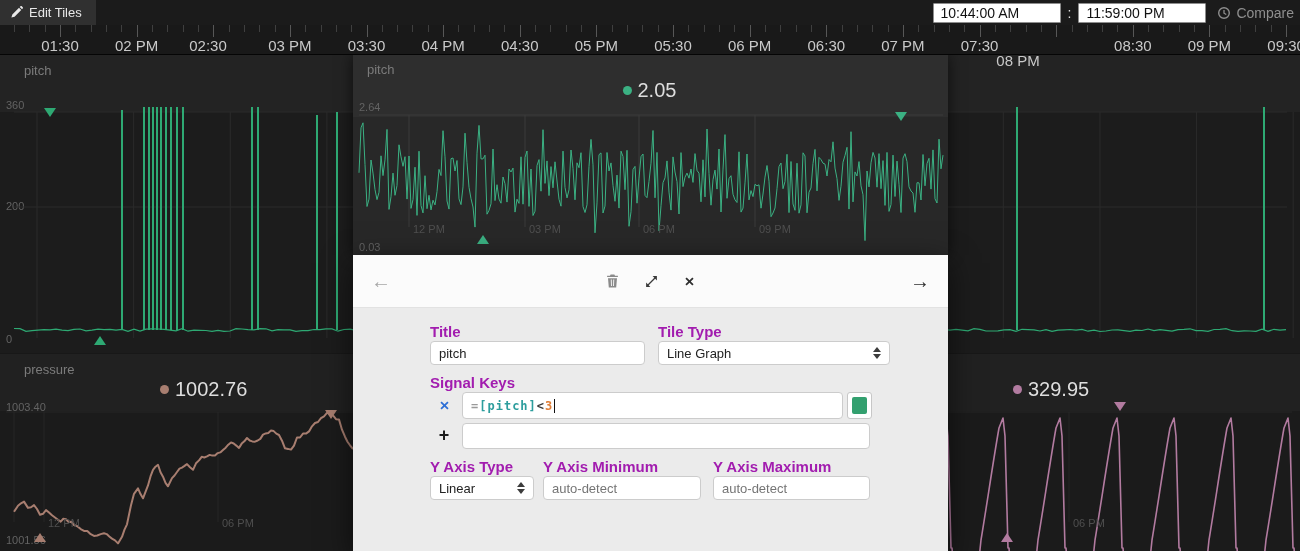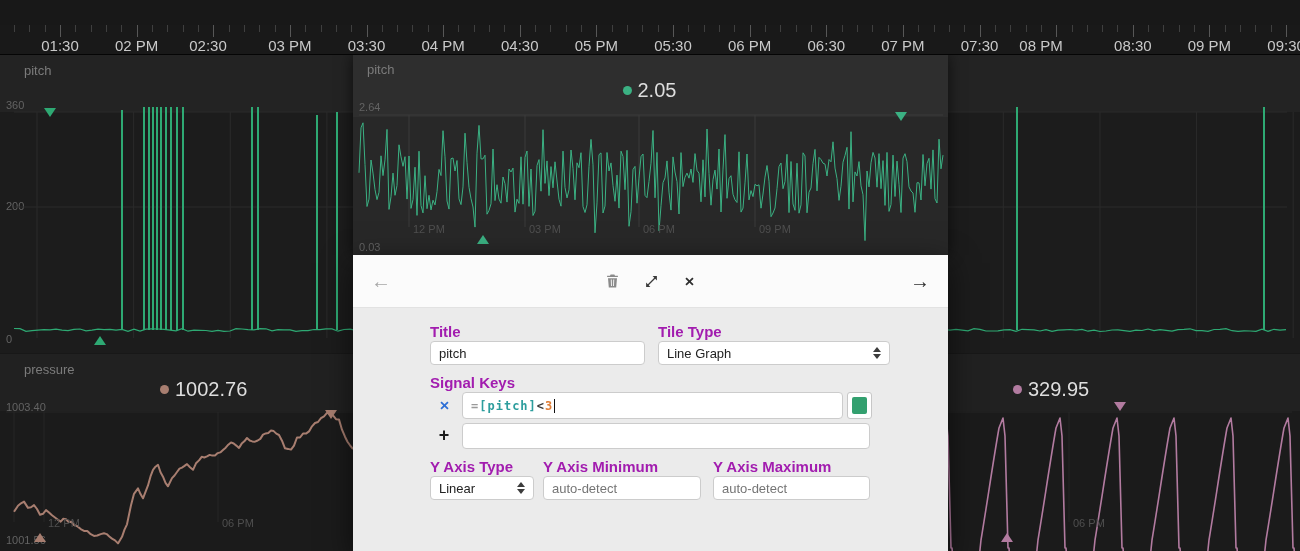--- a/index.html
+++ b/index.html
@@ -76,20 +76,40 @@
 .plus-btn{color:#1b1b1b;font-size:18px;font-weight:700}
 .swatch{position:absolute;background:#fff;border:1px solid #c7c7c7;border-radius:3px;
   display:flex;align-items:center;justify-content:center;cursor:pointer}
 .swatch-inner{width:15px;height:17px;border-radius:2px}
 </style>
 </head>
 <body>
 
 <div class="screen">
 
+  <div class="topbar">
+    <button class="edit-tiles">
+      <svg width="13" height="13" viewBox="0 0 14 14">
+        <path fill="#e8e8e8" d="M1.5 12.5l1-3.4 7.2-7.2 2.4 2.4-7.2 7.2-3.4 1zM10.5 1.1l2.4 2.4 .8-.8c.4-.4.4-1 0-1.4l-1-1c-.4-.4-1-.4-1.4 0l-.8.8z"></path>
+      </svg>
+      <span>Edit Tiles</span>
+    </button>
+    <div class="topbar-right">
+      <input class="time-input" value="10:44:00 AM" style="">
+      <span class="time-sep">:</span>
+      <input class="time-input" value="11:59:00 PM" style="">
+      <button class="compare">
+        <svg width="14" height="14" viewBox="0 0 14 14">
+          <circle cx="7" cy="7" r="5.3" fill="none" stroke="#8f8f8f" stroke-width="1.4"></circle>
+          <path d="M7 4v3.2l2.3 1.3" fill="none" stroke="#8f8f8f" stroke-width="1.3"></path>
+        </svg>
+        <span>Compare</span>
+      </button>
+    </div>
+  </div>
 
   <div class="ruler" id="ruler">
       <div class="tick minor" style="left: 14.022px;"></div>
       <div class="tick minor" style="left: 29.348px;"></div>
       <div class="tick minor" style="left: 44.674px;"></div>
       <div class="tick major" style="left: 60px;"></div>
       <div class="tick minor" style="left: 75.326px;"></div>
       <div class="tick minor" style="left: 90.652px;"></div>
       <div class="tick minor" style="left: 105.978px;"></div>
       <div class="tick minor" style="left: 121.304px;"></div>
@@ -175,21 +195,21 @@
       <span class="rlabel" style="left: 289.89px;">03 PM</span>
       <span class="rlabel" style="left: 366.52px;">03:30</span>
       <span class="rlabel" style="left: 443.15px;">04 PM</span>
       <span class="rlabel" style="left: 519.78px;">04:30</span>
       <span class="rlabel" style="left: 596.41px;">05 PM</span>
       <span class="rlabel" style="left: 673.04px;">05:30</span>
       <span class="rlabel" style="left: 749.67px;">06 PM</span>
       <span class="rlabel" style="left: 826.3px; text-align: right;">06:30</span>
       <span class="rlabel" style="left: 902.93px;">07 PM</span>
       <span class="rlabel" style="left: 979.56px;">07:30</span>
-      <span class="rlabel" style="left: 1041px;">08 PM</span>
+      <span class="rlabel" style="left: 1018px; margin-top: 15px;">08 PM</span>
       <span class="rlabel" style="left: 1132.82px;">08:30</span>
       <span class="rlabel" style="left: 1209.45px;">09 PM</span>
       <span class="rlabel" style="left: 1286.08px;">09:30</span>
     </div>
 
   <div class="tile tile-main" style="--c: #2ea973;">
     <div class="tile-title">pitch</div>
     <span class="axis" style="top:44px">360</span>
     <span class="axis" style="top:145px">200</span>
     <span class="axis" style="top:278px">0</span>

